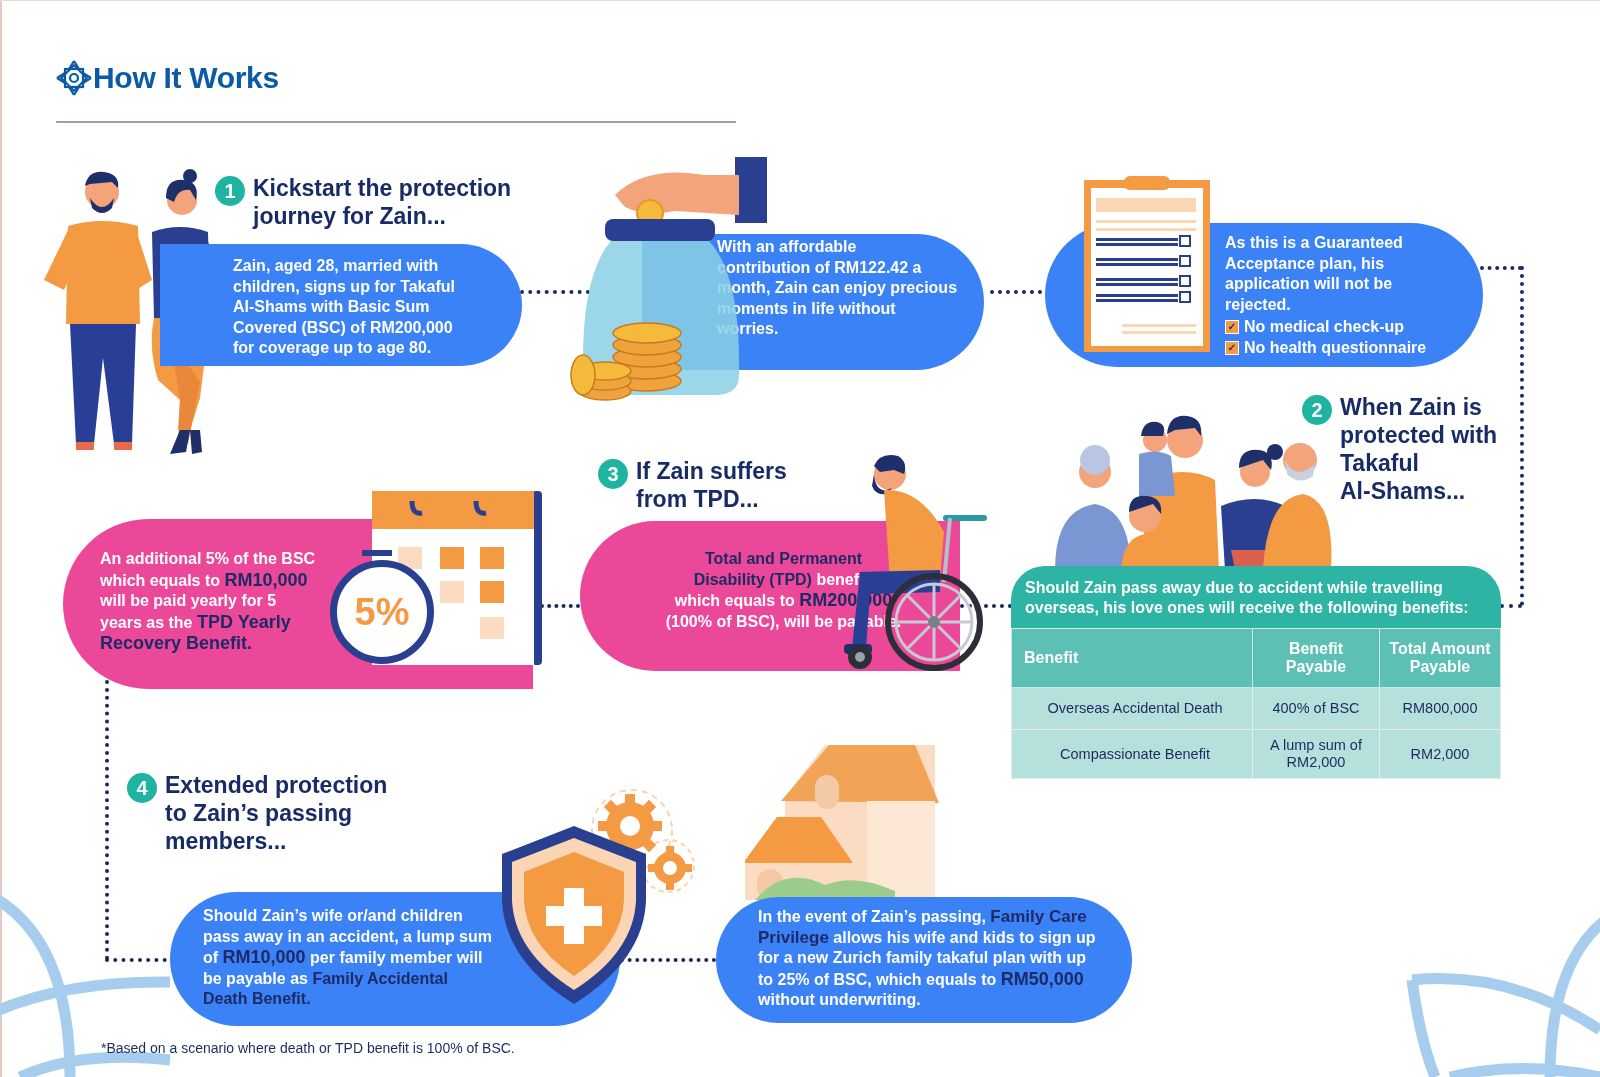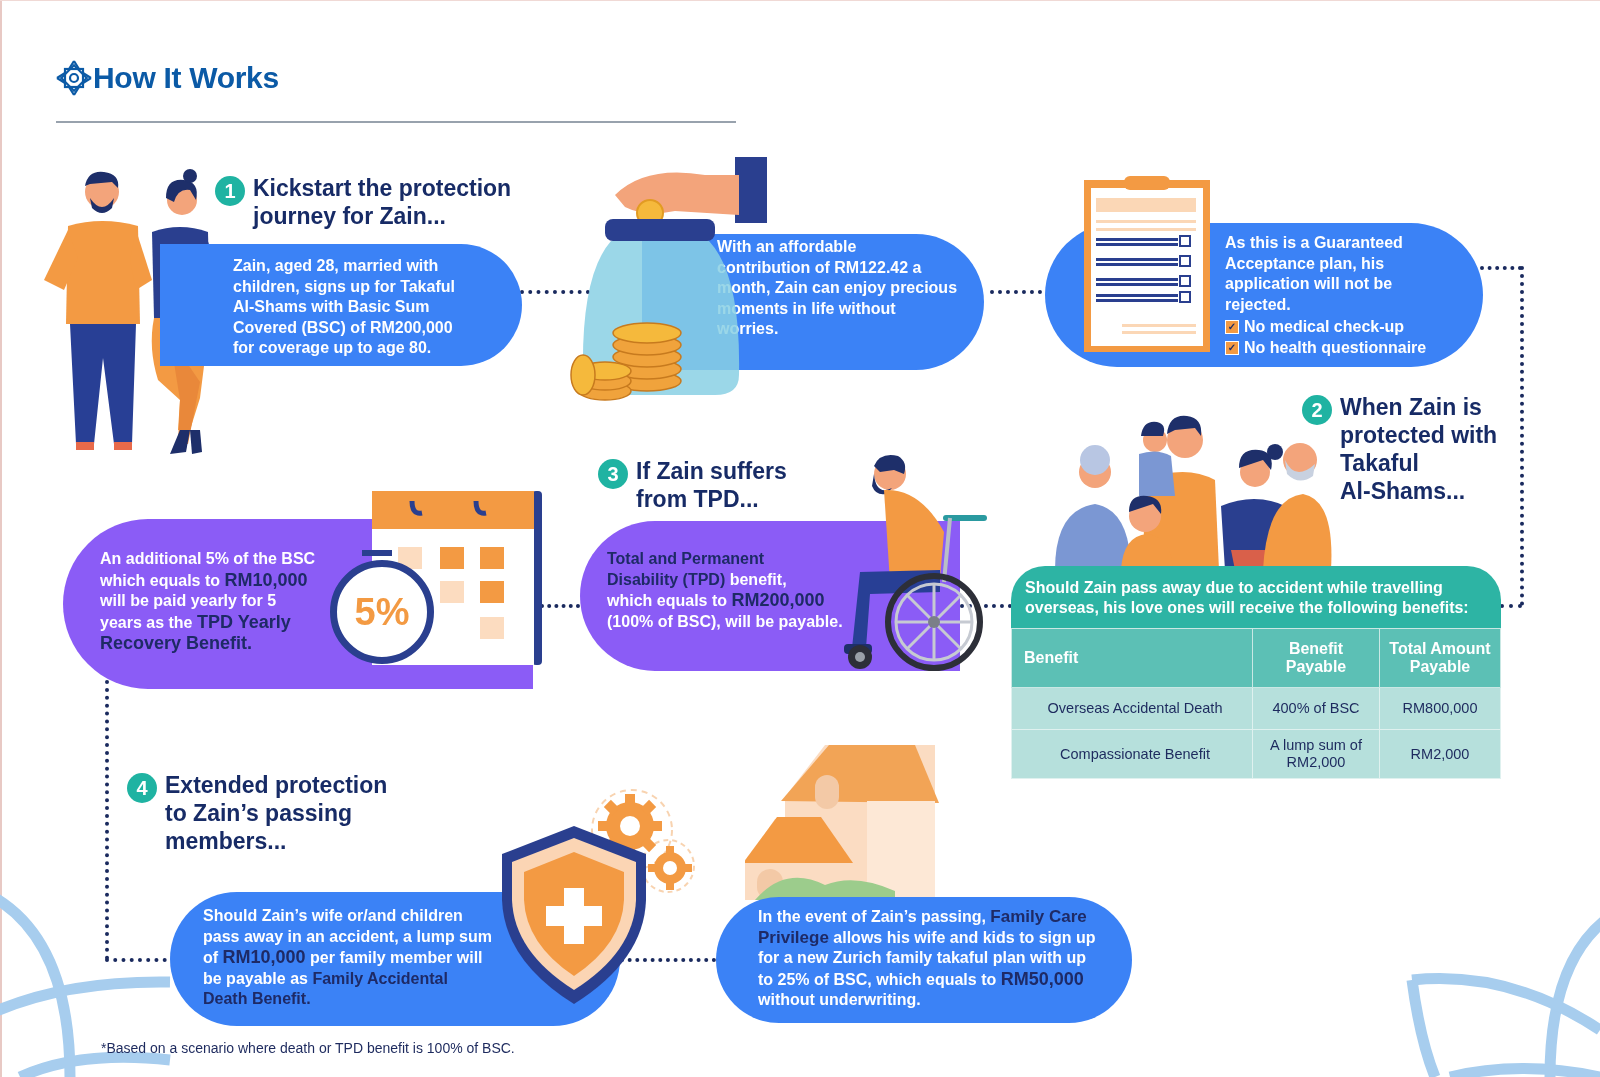--- a/index.html
+++ b/index.html
@@ -14,21 +14,21 @@
   .hdr-rule{left:56px;top:121px;width:680px;height:2px;background:#98a2ad;}
 
   
   .step{display:flex;align-items:flex-start;gap:8px;}
   .num{width:30px;height:30px;border-radius:50%;background:#1fb3a2;color:#fff;font-weight:bold;font-size:20px;display:flex;align-items:center;justify-content:center;flex:none;margin-top:2px;}
   .step-title{font-size:23px;font-weight:bold;color:#172b66;line-height:28px;}
 
   
   .pill{position:absolute;border-radius:70px;color:#fff;font-weight:bold;font-size:16px;line-height:20.5px;box-sizing:border-box;}
   .blue{background:#3b82f6;}
-  .pink{background:#8b5cf6;}
+  .pink{background:#ec4899;}
   .green{background:#3b82f6;}
   .hl{color:#1e2a66;font-size:18px;}
   .hl2{color:#1e2a66;}
   .dark{color:#1e2a66;}
 
   
   .dot-h{position:absolute;height:0;border-top:4px dotted #1a2a5e;}
   .dot-v{position:absolute;width:0;border-left:4px dotted #1a2a5e;}
 
   
@@ -273,21 +273,21 @@
     </table>
 </div>
 
 <div class="abs step" style="left:598px;top:457px">
   <span class="num">3</span>
   <div class="step-title">
     <div>If Zain suffers</div>
     <div>from TPD...</div>
   </div>
 </div>
-<div class="pill pink" style="left:580px;top:521px;width:380px;height:150px;padding:28px 0 0 27px;border-radius:75px 0 0 75px;">
+<div class="pill pink" style="left:580px;top:521px;width:380px;height:150px;padding:28px 0 0 27px;border-radius:75px 0 0 75px;text-align:center;">
   <div class="dark">Total and Permanent</div>
   <div><span class="dark">Disability (TPD)</span><span> benefit,</span></div>
   <div><span>which equals to </span><span class="hl">RM200,000</span></div>
   <div>(100% of BSC), will be payable.</div>
 </div>
 
 <svg class="abs" style="left:840px;top:452px" width="150" height="222" viewBox="0 0 150 222">
   <circle cx="50" cy="22" r="16" fill="#f3a47b"></circle>
   <path d="M34 14 Q40 0 58 4 Q68 10 64 22 L54 18 L40 20Z" fill="#1e2f6a"></path>
   <path d="M34 22 Q36 44 52 36 L46 42 Q36 44 32 34Z" fill="#1e2f6a"></path>

